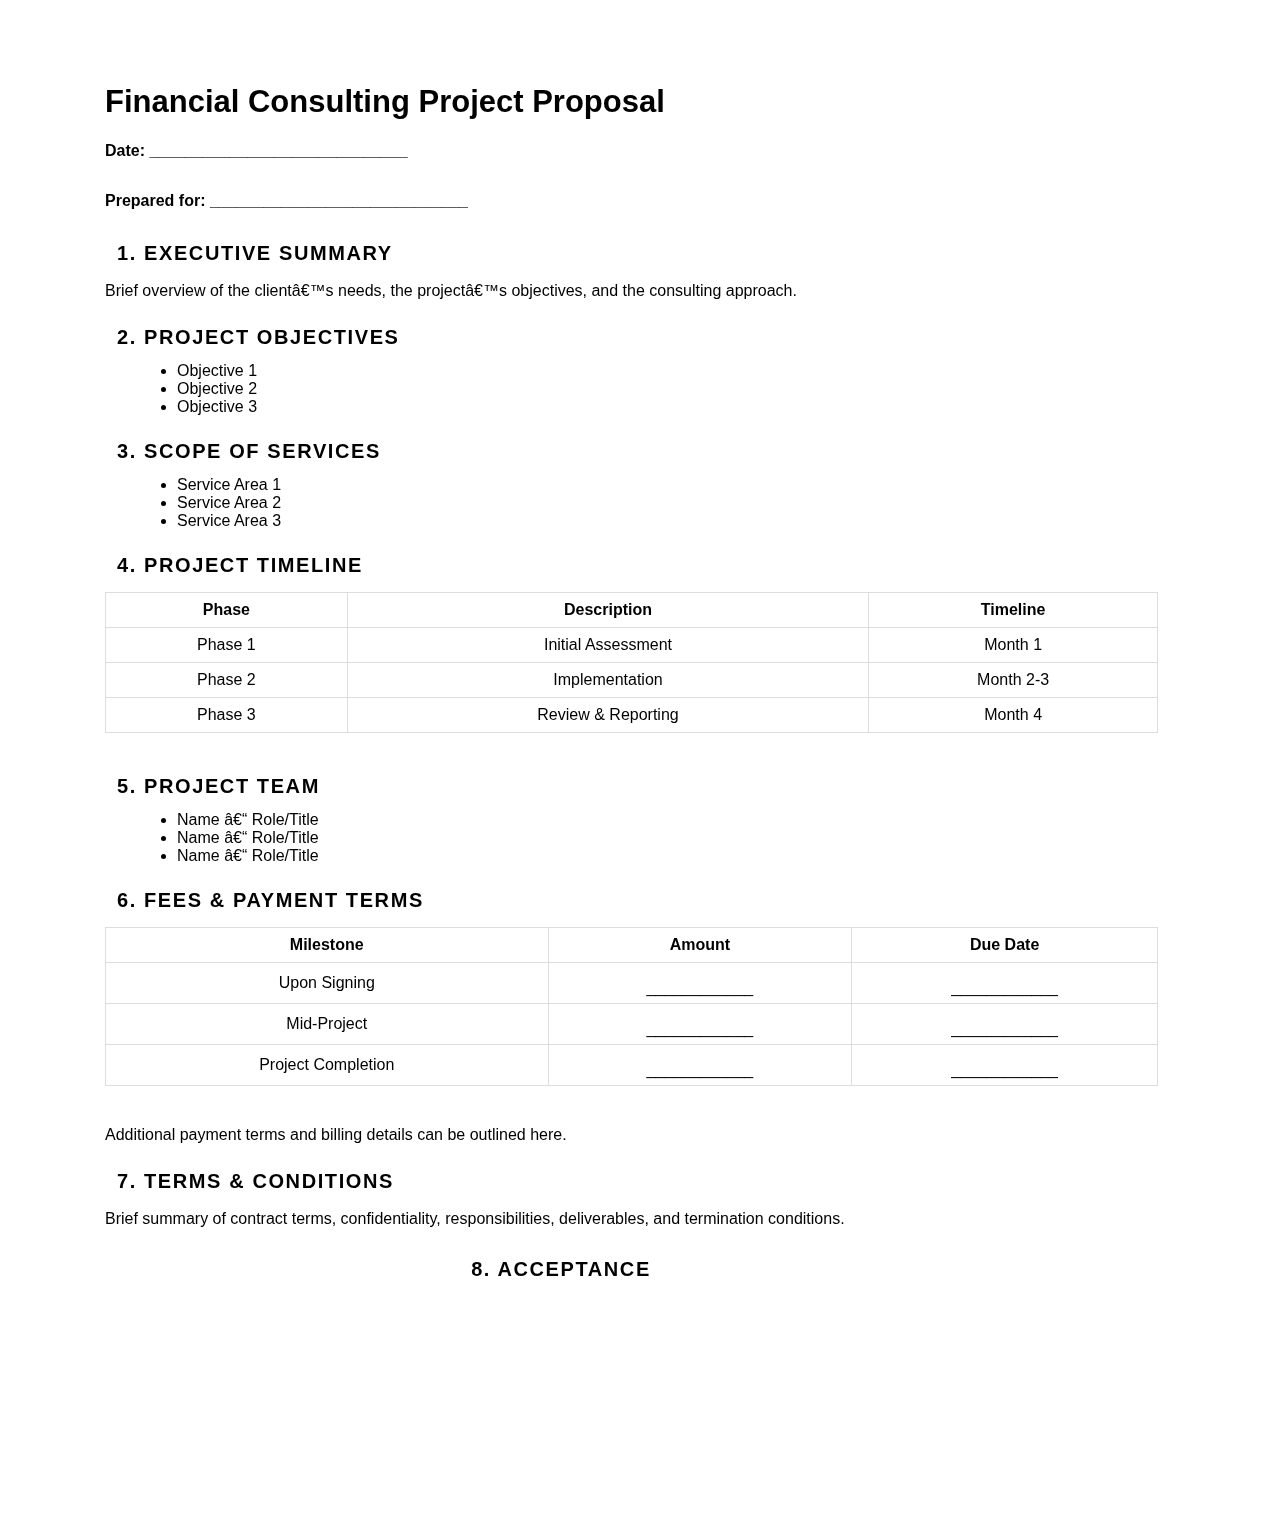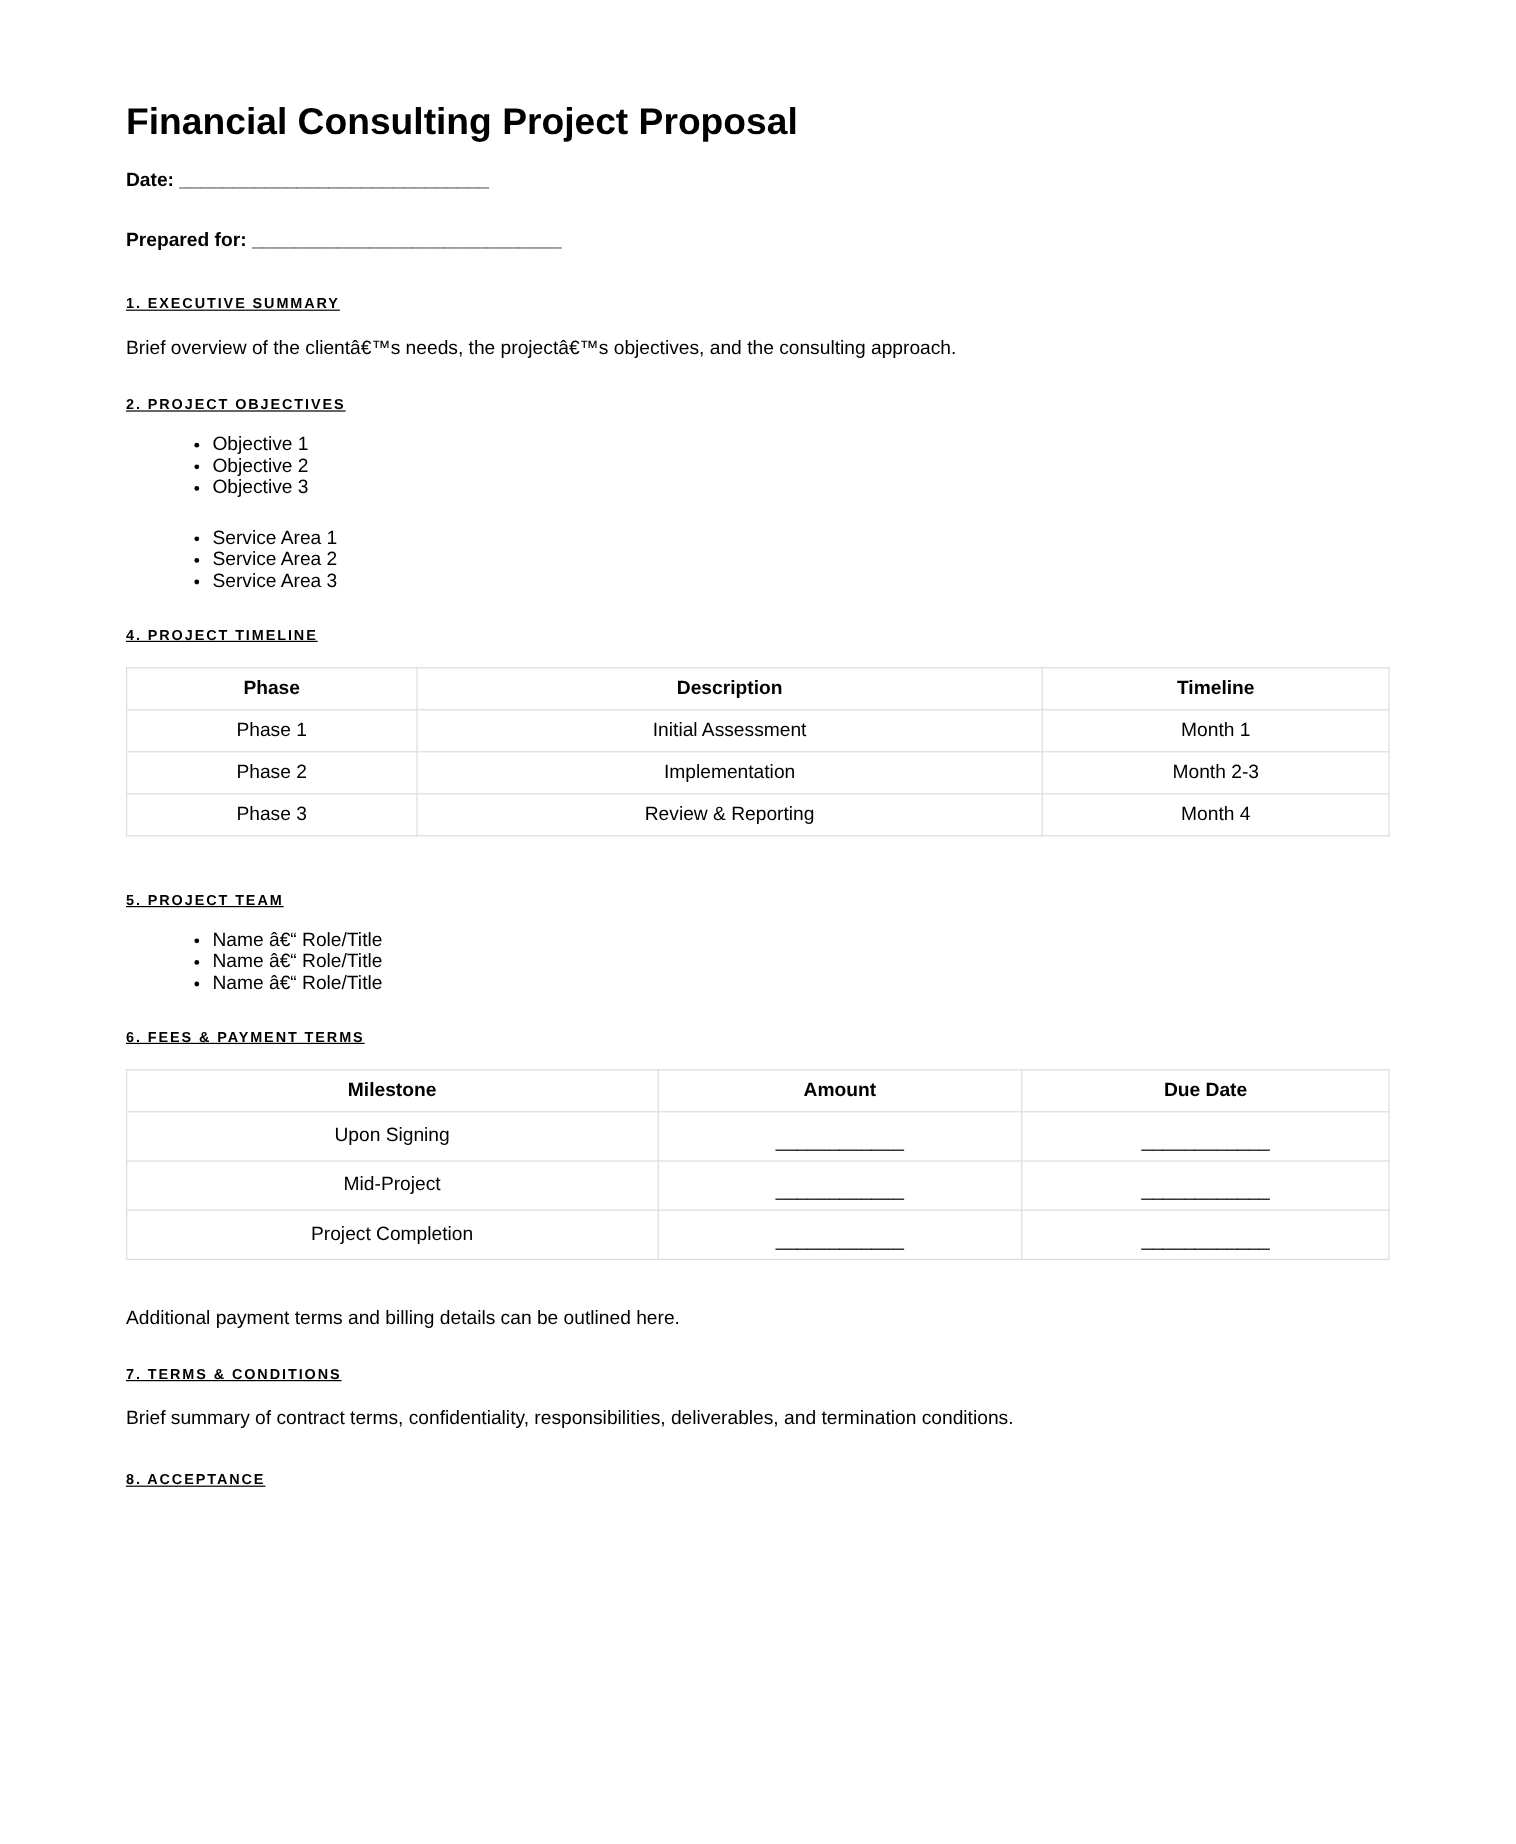--- a/index.html
+++ b/index.html
@@ -30,26 +30,25 @@
     .meta-line {
       font-weight: bold;
       font-size: 16px;
       margin: 0 0 32px 0;
       line-height: 18px;
     }
     .meta-line .blank {
       font-weight: bold;
     }
     h2.section-title {
-      font-size: 12px;
+      font-size: 20px;
       font-weight: bold;
       letter-spacing: 1.6px;
-      margin: 0;
+      margin: 12px;
       line-height: 22px;
-      text-decoration: underline;
     }
     p.body-text {
       margin: 18px 0 26px 0;
       font-size: 16px;
       line-height: 18px;
     }
     ul.bullets {
       margin: 14px 0 24px 0;
       padding-left: 72px;
       list-style-type: disc;
@@ -98,20 +97,21 @@
   <h2 class="section-title">1. EXECUTIVE SUMMARY</h2>
   <p class="body-text">Brief overview of the clientâ€™s needs, the projectâ€™s objectives, and the consulting approach.</p>
 
   <h2 class="section-title">2. PROJECT OBJECTIVES</h2>
   <ul class="bullets">
     <li>Objective 1</li>
     <li>Objective 2</li>
     <li>Objective 3</li>
   </ul>
 
+  <h2 class="section-title">3. SCOPE OF SERVICES</h2>
   <ul class="bullets">
     <li>Service Area 1</li>
     <li>Service Area 2</li>
     <li>Service Area 3</li>
   </ul>
 
   <h2 class="section-title">4. PROJECT TIMELINE</h2>
   <table class="doc-table">
     <colgroup>
       <col style="width:242px">
@@ -182,15 +182,15 @@
         <td class="blank-cell">____________</td>
       </tr>
     </tbody>
   </table>
 
   <p class="body-text" style="margin-top:40px;">Additional payment terms and billing details can be outlined here.</p>
 
   <h2 class="section-title">7. TERMS &amp; CONDITIONS</h2>
   <p class="body-text">Brief summary of contract terms, confidentiality, responsibilities, deliverables, and termination conditions.</p>
 
-  <h2 class="section-title" style="margin-top:30px;">8. ACCEPTANCE</h2>
+  <h2 class="section-title" style="margin-top:30px;text-align:center;">8. ACCEPTANCE</h2>
 
 </div>
 
 </body></html>

